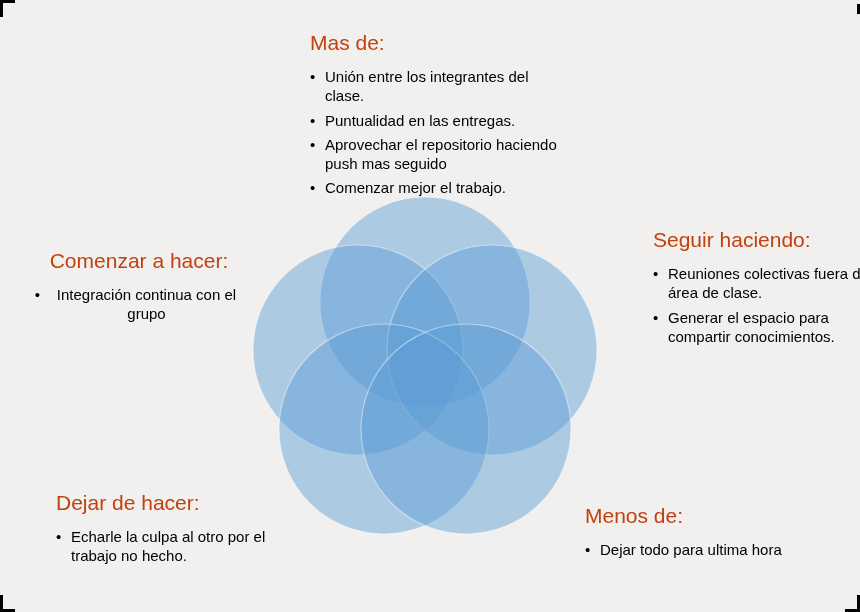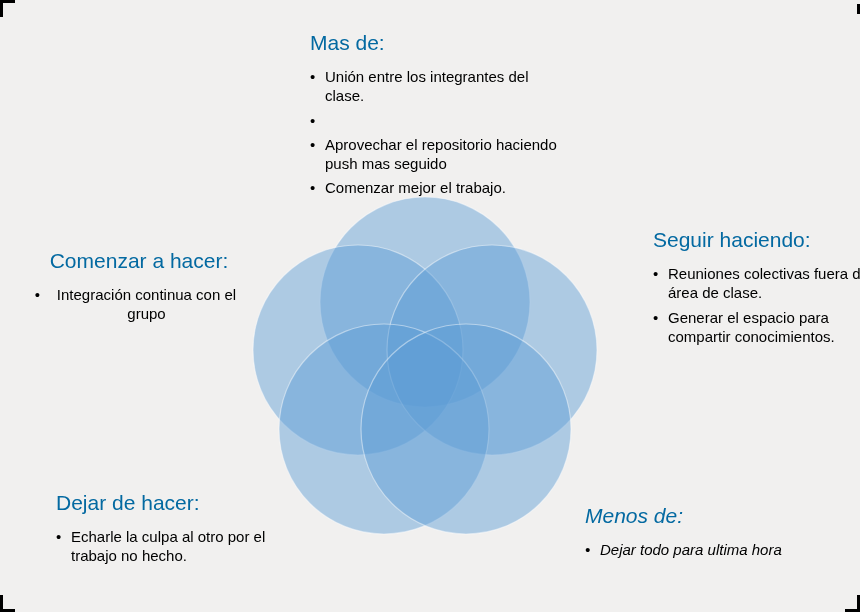--- a/index.html
+++ b/index.html
@@ -25,21 +25,21 @@
     top: 0;
   }
   .section {
     position: absolute;
   }
   .section h2 {
     font-size: 21px;
     font-weight: 400;
     margin: 0 0 12px 0;
     line-height: 1.2;
-    color: #0369a1;
+    color: #c2410c;
   }
   .section ul {
     list-style: none;
     margin: 0;
     padding: 0;
   }
   .section li {
     display: flex;
     font-size: 15px;
     line-height: 1.28;
@@ -47,21 +47,21 @@
   }
   .bullet {
     flex: 0 0 15px;
     width: 15px;
   }
   
   .sec-top          { left: 310px; top: 30px;  width: 248px; }
   .sec-right        { left: 625px; top: 227px; width: 220px; margin-left: 28px; }
   .sec-left         { left: 30px;  top: 248px; width: 218px; text-align: center; }
   .sec-bottom-left  { left: 56px;  top: 490px; width: 243px; }
-  .sec-bottom-right { left: 585px; top: 503px; width: 262px; font-style: italic; }
+  .sec-bottom-right { left: 585px; top: 503px; width: 262px; }
   
   .corner {
     position: absolute;
     width: 12px;
     height: 14px;
   }
   .corner.tl { left: 0; top: 0;    border-left: 3px solid #000; border-top: 3px solid #000; }
   .corner.tr { right: 0; top: 4px; border-right: 3px solid #000; height: 10px; }
   .corner.bl { left: 0; bottom: 0; border-left: 3px solid #000; border-bottom: 3px solid #000; }
   .corner.br { right: 0; bottom: 0; border-right: 3px solid #000; border-bottom: 3px solid #000; }
@@ -83,20 +83,21 @@
 
   <div class="section sec-top">
     <h2>Mas de:</h2>
     <ul>
       <li>
         <span class="bullet">•</span>
         <span>Unión entre los integrantes del clase.</span>
       </li>
       <li>
         <span class="bullet">•</span>
+        <span>Puntualidad en las entregas.</span>
       </li>
       <li>
         <span class="bullet">•</span>
         <span>Aprovechar el repositorio haciendo push mas seguido</span>
       </li>
       <li>
         <span class="bullet">•</span>
         <span>Comenzar mejor el trabajo.</span>
       </li>
     </ul>

